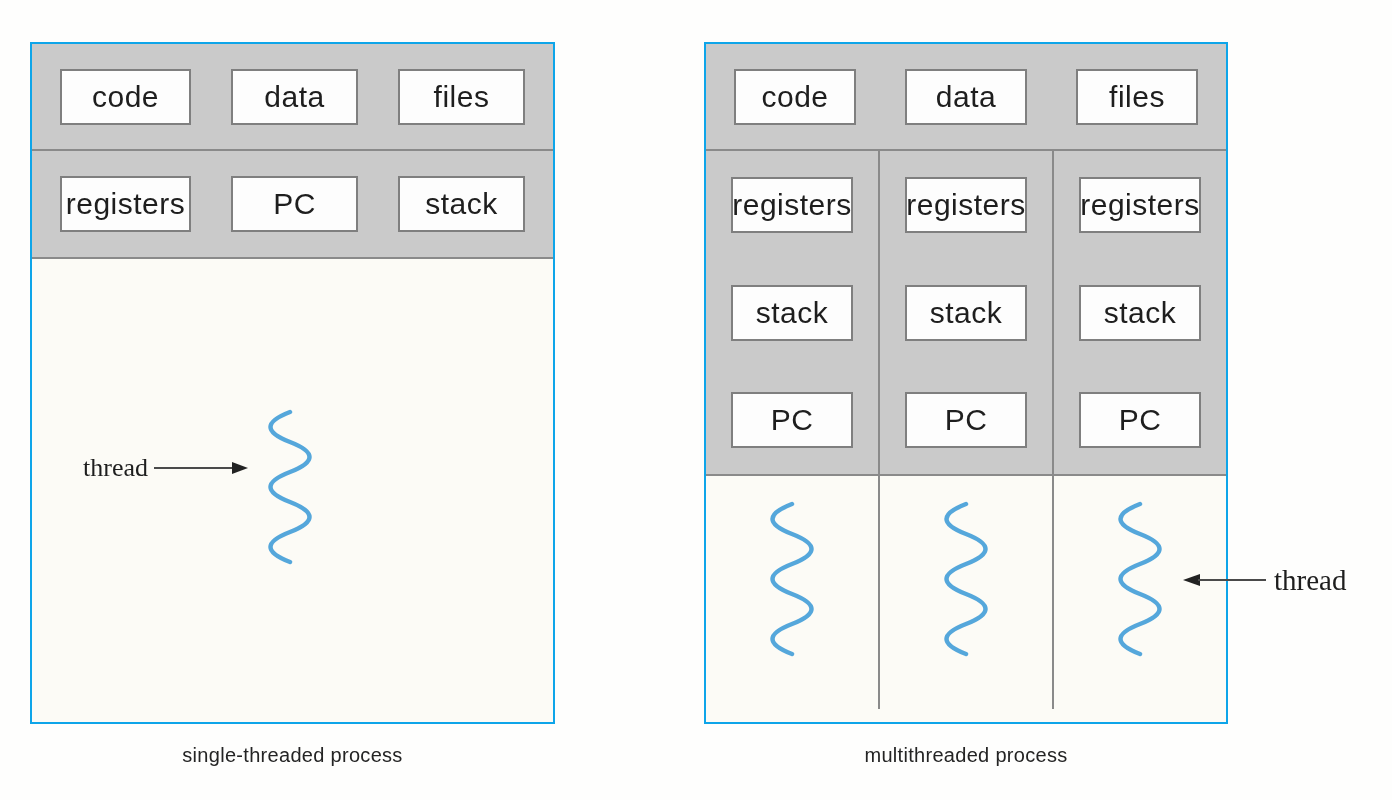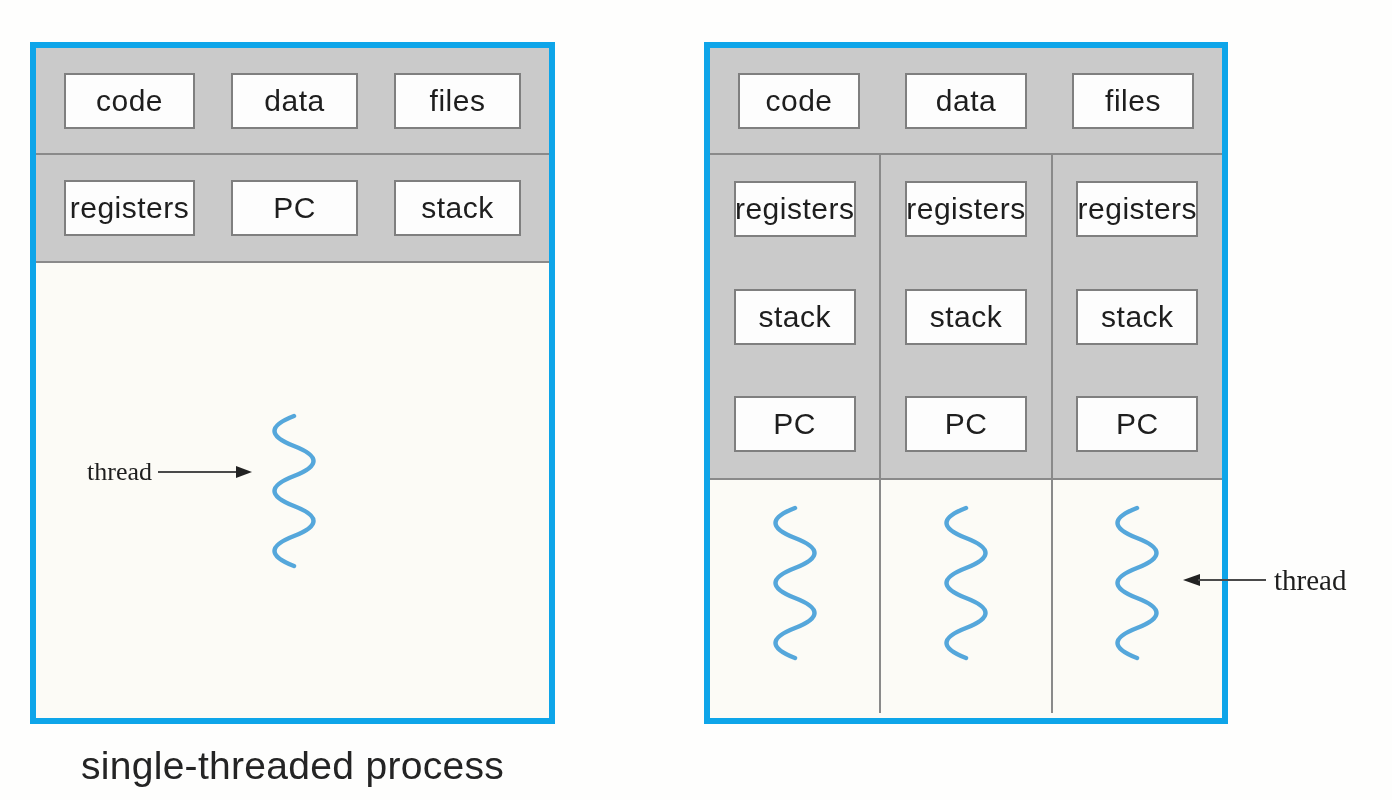--- a/index.html
+++ b/index.html
@@ -8,21 +8,21 @@
     background:#fefefd;
     font-family:"Liberation Sans", sans-serif;
     color:#1e1e1e;
     overflow:hidden;
   }
   .canvas{position:relative;width:1392px;height:800px;}
 
   
   .process-box{
     position:absolute;top:42px;height:682px;
-    border:6px solid #0ea5e9;
+    border:2px solid #0ea5e9;
     box-sizing:border-box;
     background:#fcfbf6;
     text-align:right;
   }
   .process-box.left{left:30px;width:525px;}
   .process-box.right{left:704px;width:524px;}
 
   
   .section{
     background:#cacaca;
@@ -94,21 +94,21 @@
   }
   .callout-left{left:51px;top:194px;}
   .callout-left .lbl{margin-right:5px;}
   .callout-right{left:1183px;top:565px;font-size:29px;}
   .callout-right .lbl{margin-left:7px;}
 
   
   .caption{
     position:absolute;top:744px;
     text-align:center;
-    font-size:39px;
+    font-size:20px;
     color:#242424;
     letter-spacing:0.3px;
   }
   .caption.left-cap{left:30px;width:525px;}
   .caption.right-cap{left:704px;width:524px;}
 </style>
 </head>
 <body>
 
 <div class="canvas">
@@ -232,14 +232,15 @@
   </div>
 
   <div class="callout callout-right">
     <svg width="84" height="16" viewBox="0 0 84 16">
       <polygon points="0,8 17,2 17,14" fill="#222"></polygon>
       <line x1="15" y1="8" x2="83" y2="8" stroke="#4a4a4a" stroke-width="2"></line>
     </svg>
     <span class="lbl">thread</span>
   </div>
 
+  <div class="caption right-cap">multithreaded process</div>
 
 </div>
 
 </body></html>

